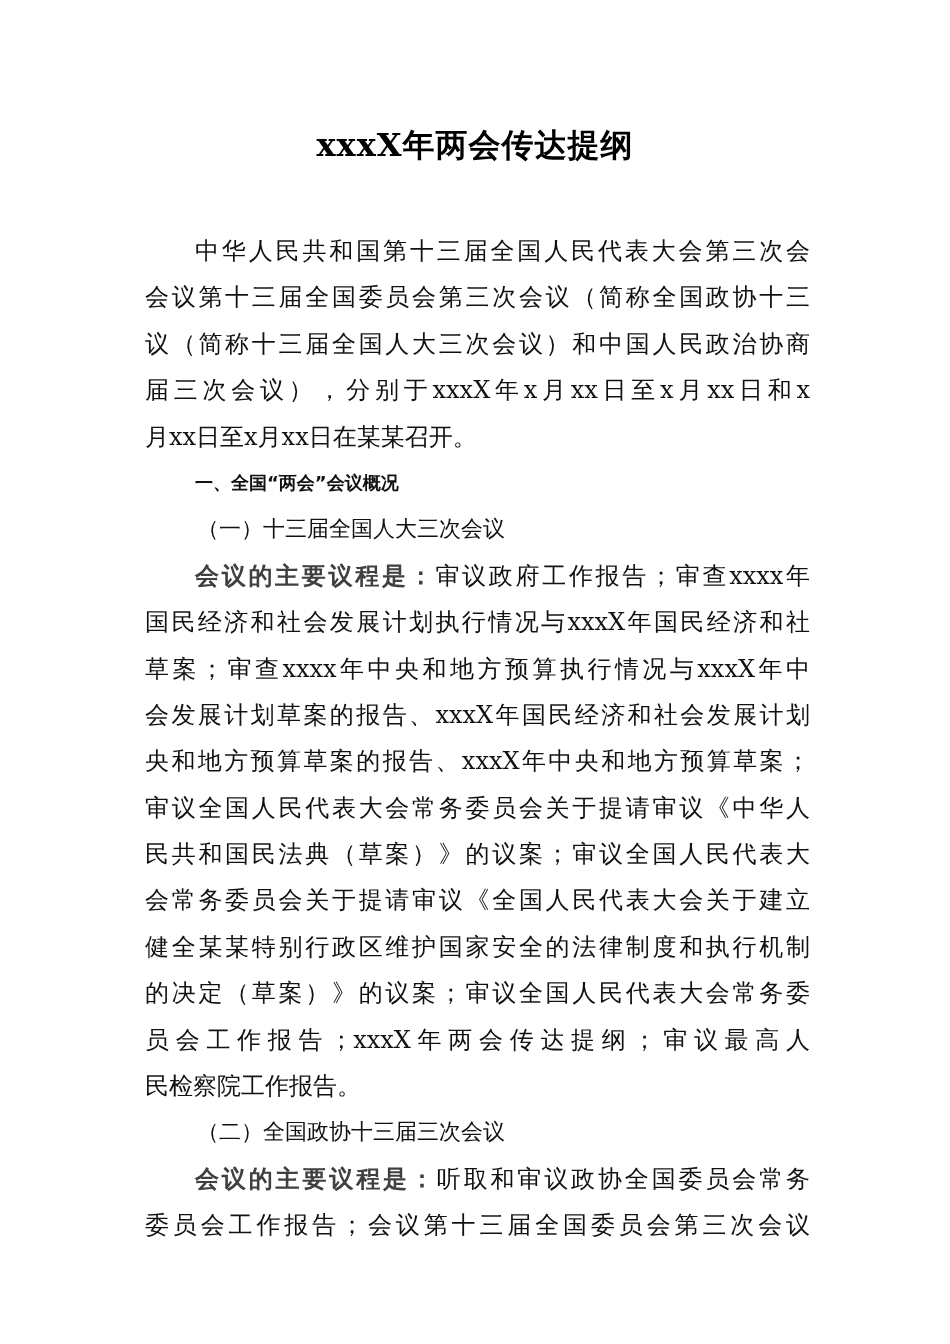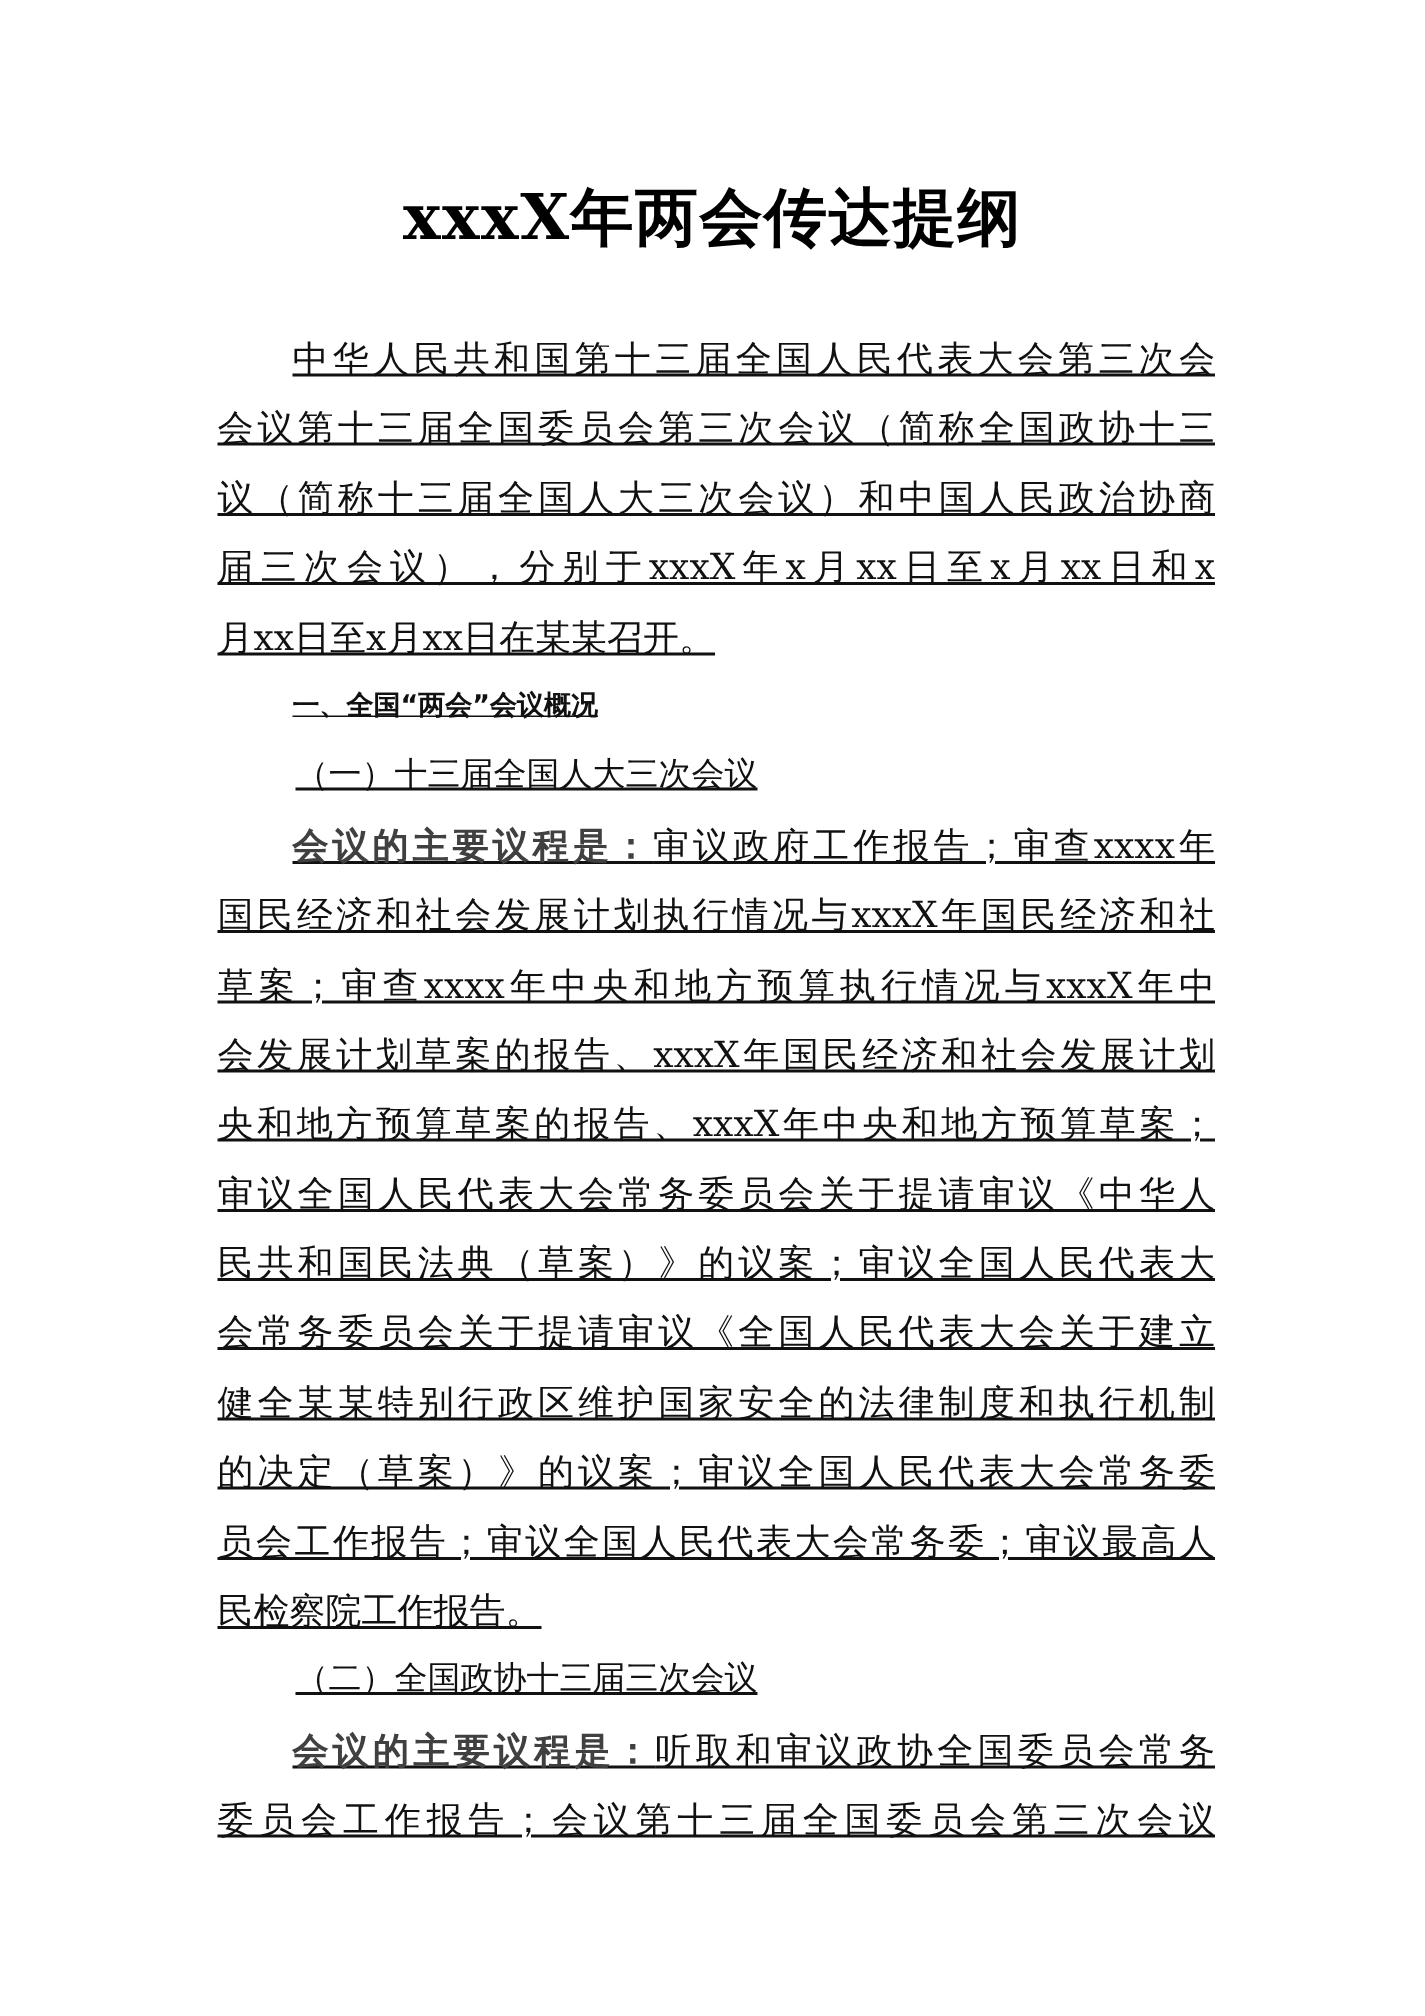--- a/index.html
+++ b/index.html
@@ -24,31 +24,30 @@
       background: #ffffff;
     }
     .title {
       position: absolute;
       left: 0;
       width: 950px;
       top: 122px;
       text-align: center;
       font-family: "DejaVu Serif", "Liberation Serif", serif;
       font-weight: bold;
-      font-size: 42px;
+      font-size: 32px;
       line-height: 46px;
       letter-spacing: 1px;
       color: #000000;
     }
     .body-text {
       position: absolute;
       left: 145px;
-      top: 216px;
+      top: 228px;
       width: 665px;
-      text-decoration: underline;
     }
     .line {
       height: 46.4px;
       line-height: 46.4px;
       font-size: 24px;
       white-space: nowrap;
       text-align: justify;
       text-align-last: justify;
       color: #111111;
     }
@@ -102,21 +101,21 @@
       <div class="line indent"><span class="bold-lead">会议的主要议程是：</span><span>审议政府工作报告；审查xxxx年</span></div>
       <div class="line">国民经济和社会发展计划执行情况与xxxX年国民经济和社</div>
       <div class="line">草案；审查xxxx年中央和地方预算执行情况与xxxX年中</div>
       <div class="line">会发展计划草案的报告、xxxX年国民经济和社会发展计划</div>
       <div class="line">央和地方预算草案的报告、xxxX年中央和地方预算草案；</div>
       <div class="line">审议全国人民代表大会常务委员会关于提请审议《中华人</div>
       <div class="line">民共和国民法典（草案）》的议案；审议全国人民代表大</div>
       <div class="line">会常务委员会关于提请审议《全国人民代表大会关于建立</div>
       <div class="line">健全某某特别行政区维护国家安全的法律制度和执行机制</div>
       <div class="line">的决定（草案）》的议案；审议全国人民代表大会常务委</div>
-      <div class="line">员会工作报告；审议全国人民代表大会常务委；审议最高人</div>
+      <div class="line">员会工作报告；xxxX年两会传达提纲；审议最高人</div>
       <div class="line last">民检察院工作报告。</div>
     </div>
 
     <div class="line heading2">（二）全国政协十三届三次会议</div>
 
     <div>
       <div class="line indent"><span class="bold-lead">会议的主要议程是：</span><span>听取和审议政协全国委员会常务</span></div>
       <div class="line">委员会工作报告；会议第十三届全国委员会第三次会议</div>
     </div>
 

